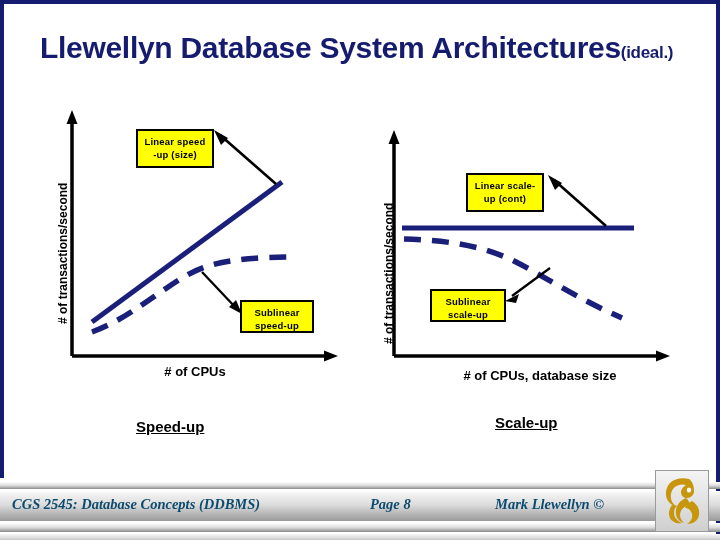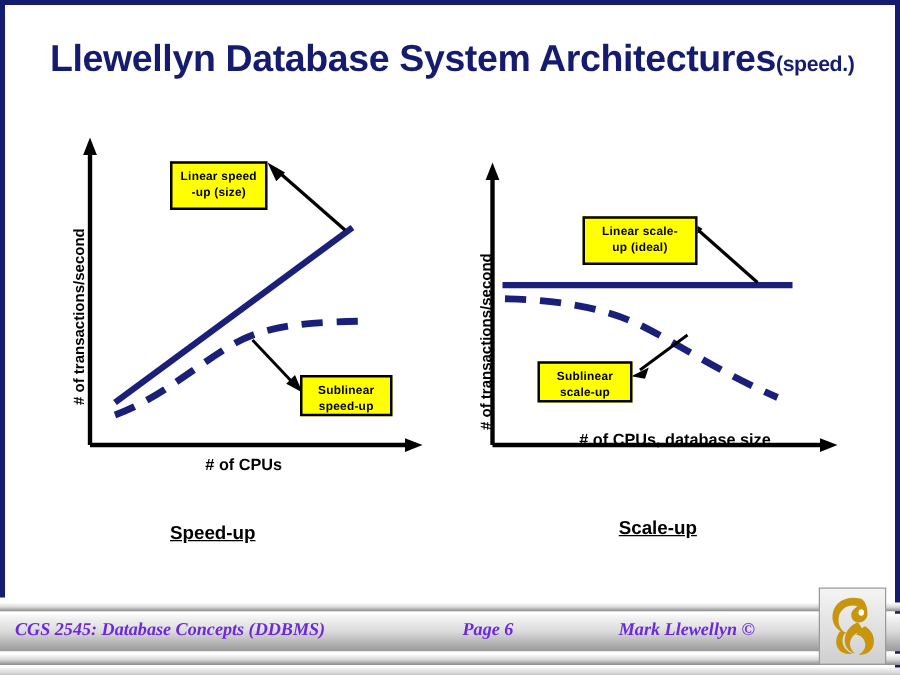--- a/index.html
+++ b/index.html
@@ -80,39 +80,39 @@
 
   .xlabel {
     position: absolute;
     color: #000000;
     font-size: 13px;
     font-weight: bold;
     white-space: nowrap;
     text-align: center;
   }
   #xlabel-left  { left: 100px; top: 364px; width: 190px; }
-  #xlabel-right { left: 410px; top: 344px; width: 260px; }
+  #xlabel-right { left: 410px; top: 368px; width: 260px; }
 
   
   .callout {
     position: absolute;
     background: #ffff00;
     border: 2px solid #000000;
     color: #000000;
     font-size: 9.5px;
     font-weight: bold;
     line-height: 13px;
     text-align: center;
     padding: 4px 3px;
     box-sizing: border-box;
     letter-spacing: 0.2px;
   }
   #callout-linear-speedup  { left: 136px; top: 129px; width: 78px;  height: 39px; }
   #callout-sublinear-speedup { left: 240px; top: 300px; width: 74px; height: 33px; }
-  #callout-linear-scaleup  { left: 466px; top: 173px; width: 92px;  height: 39px; }
+  #callout-linear-scaleup  { left: 466px; top: 173px; width: 78px;  height: 39px; }
   #callout-sublinear-scaleup { left: 430px; top: 289px; width: 76px; height: 33px; }
 
   
   .caption {
     position: absolute;
     color: #000000;
     font-size: 15px;
     font-weight: bold;
     text-decoration: underline;
     white-space: nowrap;
@@ -136,21 +136,21 @@
   }
   #bar-thin-top { top: 0px;  height: 7px; }
   #bar-main     { top: 9px;  height: 30px;
                   background: linear-gradient(to bottom,#fdfdfd 0%,#efefef 14%,#dcdcdc 46%,#b4b4b4 78%,#9a9a9a 100%); }
   #bar-thin-bot { top: 41px; height: 9px; }
   #bar-base     { top: 52px; height: 8px;
                   background: linear-gradient(to bottom,#f6f6f6 0%,#d5d5d5 60%,#9c9c9c 100%); }
 
   .footer-text {
     position: absolute;
-    color: #6d28d9;
+    color: #0c4a6e;
     font-family: "Liberation Serif", serif;
     font-size: 14.5px;
     font-weight: bold;
     font-style: italic;
     white-space: nowrap;
   }
   #footer-course { left: 12px;  top: 14px; }
   #footer-page   { left: 370px; top: 14px; }
   #footer-author { left: 495px; top: 14px; font-family: Liberation Serif, serif; }
 
@@ -169,21 +169,21 @@
 </head>
 <body>
 
 <div id="slide">
 
   <div id="frame-top"></div>
   <div id="frame-left"></div>
   <div id="frame-right"></div>
 
   <div id="title">
-    <span>Llewellyn Database System Architectures</span><span class="cont">(speed.)</span>
+    <span>Llewellyn Database System Architectures</span><span class="cont">(ideal.)</span>
   </div>
 
   <div id="chart-speedup" class="chart">
     <svg class="plot-svg" width="330" height="300" viewBox="0 0 330 300">
 
       <line x1="42" y1="22" x2="42" y2="256" stroke="#000" stroke-width="3.5"></line>
       <polygon points="42,10 36.5,24 47.5,24" fill="#000"></polygon>
 
       <line x1="42" y1="256" x2="296" y2="256" stroke="#000" stroke-width="3.5"></line>
       <polygon points="308,256 294,250.5 294,261.5" fill="#000"></polygon>
@@ -232,39 +232,39 @@
       <line x1="190" y1="168" x2="152" y2="196" stroke="#000" stroke-width="2.3"></line>
       <polygon points="145,201 159,194, 156,203" fill="#000"></polygon>
     </svg>
   </div>
 
   <div id="ylabel-right" class="ylabel"># of transactions/second</div>
   <div id="xlabel-right" class="xlabel"># of CPUs, database size</div>
 
   <div id="callout-linear-scaleup" class="callout">
     <div>Linear scale-</div>
-    <div>up (ideal)</div>
+    <div>up (cont)</div>
   </div>
 
   <div id="callout-sublinear-scaleup" class="callout">
     <div>Sublinear</div>
     <div>scale-up</div>
   </div>
 
   <div id="caption-speedup" class="caption">Speed-up</div>
   <div id="caption-scaleup" class="caption">Scale-up</div>
 
   <div id="footer">
     <div class="bar" id="bar-thin-top"></div>
     <div class="bar" id="bar-main"></div>
     <div class="bar" id="bar-thin-bot"></div>
     <div class="bar" id="bar-base"></div>
 
     <div class="footer-text" id="footer-course">CGS 2545: Database Concepts  (DDBMS)</div>
-    <div class="footer-text" id="footer-page">Page 6</div>
+    <div class="footer-text" id="footer-page">Page 8</div>
     <div class="footer-text" id="footer-author">Mark Llewellyn ©</div>
   </div>
 
   <div id="logo-box">
     <svg width="52" height="60" viewBox="0 0 52 60">
       <g fill="#c8960c">
         <path d="M33 8 C22 5, 11 10, 10 21 C9 30, 16 35, 22 36 C17 34, 14 29, 15 23
                  C16 16, 23 12, 30 14 C27 16, 25 18, 25 21 C25 25, 28 27, 31 27
                  C35 27, 38 24, 38 20 C38 14, 36 10, 33 8 Z"></path>
         <path d="M30 27 C25 29, 21 33, 20 39 C19 45, 22 50, 28 52

